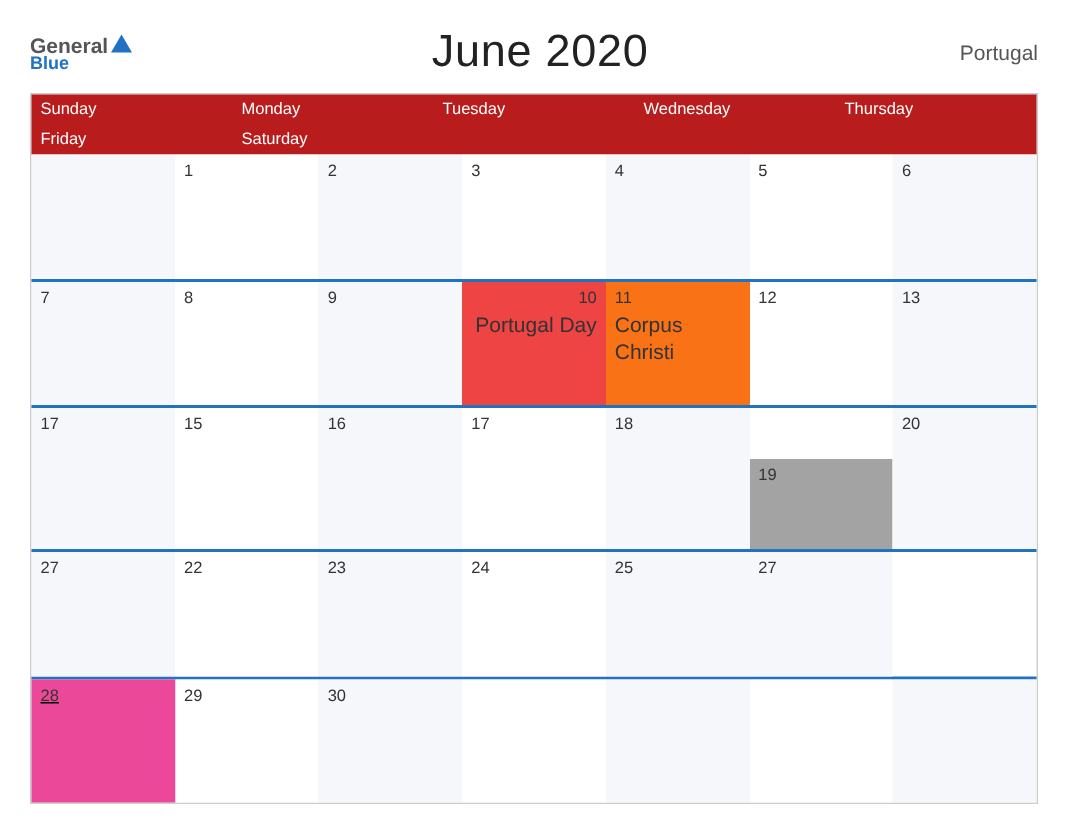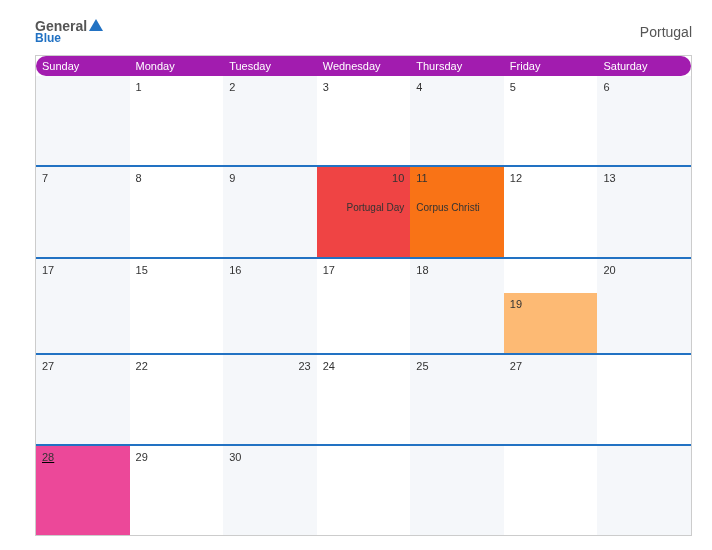--- a/index.html
+++ b/index.html
@@ -6,21 +6,21 @@
     body {
       width: 712px;
       height: 550px;
       background: #fff;
       font-family: Arial, sans-serif;
       overflow: hidden;
     }
     .page {
       width: 712px;
       height: 550px;
-      padding: 18px 20px 14px 35px;
+      padding: 18px 20px 14px 20px;
       display: flex;
       flex-direction: column;
     }
     
     .header {
       display: flex;
       align-items: center;
       justify-content: space-between;
       margin-bottom: 10px;
     }
@@ -62,23 +62,22 @@
     }
     
     .calendar {
       flex: 1;
       display: flex;
       flex-direction: column;
       border: 1px solid #ccc;
     }
     .day-headers {
       display: grid;
-      grid-template-columns: repeat(7, 1fr);
-      background: #a21caf;
-      border-radius: 10px;
+      grid-template-columns: repeat(5, 1fr);
+      background: #b91c1c;
     }
     .day-header {
       color: #fff;
       font-size: 11px;
       padding: 4px 6px;
       font-weight: normal;
     }
     .weeks {
       flex: 1;
       display: flex;
@@ -99,23 +98,23 @@
       position: relative;
       background: #fff;
       min-height: 60px;
     }
     .day-num {
       font-size: 11px;
       color: #333;
       display: block;
     }
     .day-event {
-      font-size: 10px;
+      font-size: 14px;
       color: #333;
-      margin-top: 17px;
+      margin-top: 2px;
       line-height: 1.3;
     }
     
     .day-cell:nth-child(odd) {
       background: #f5f7fa;
     }
     .day-cell:nth-child(even) {
       background: #fff;
     }
     
@@ -128,20 +127,21 @@
   <div class="header">
     <div class="logo">
       <div style="display:flex; flex-direction:column; align-items:flex-start;">
         <div style="display:flex; align-items:center;">
           <span class="logo-text-general">General</span>
           <div class="logo-triangle"></div>
         </div>
         <span class="logo-text-blue" style="margin-top:-3px;">Blue</span>
       </div>
     </div>
+    <div class="month-title">June 2020</div>
     <div class="country">Portugal</div>
   </div>
 
   <div class="calendar">
     <div class="day-headers">
 
     <div class="day-header">Sunday</div>
         <div class="day-header">Monday</div>
         <div class="day-header">Tuesday</div>
         <div class="day-header">Wednesday</div>
@@ -206,35 +206,35 @@
           </div>
           <div class="day-cell" style="background: rgb(245, 247, 250);">
             <span class="day-num">16</span>
           </div>
           <div class="day-cell" style="background: rgb(255, 255, 255);">
             <span class="day-num">17</span>
           </div>
           <div class="day-cell" style="background: rgb(245, 247, 250);">
             <span class="day-num">18</span>
           </div>
-          <div class="day-cell" style="background: #fdba74; margin-top: 34px;">
+          <div class="day-cell" style="background: #a3a3a3; margin-top: 34px;">
             <span class="day-num">19</span>
           </div>
           <div class="day-cell" style="background: rgb(245, 247, 250);">
             <span class="day-num">20</span>
           </div>
         </div>
         <div class="week-row">
           <div class="day-cell" style="background: rgb(245, 247, 250);">
             <span class="day-num">27</span>
           </div>
           <div class="day-cell" style="background: rgb(255, 255, 255);">
             <span class="day-num">22</span>
           </div>
-          <div class="day-cell" style="background: rgb(245, 247, 250); text-align: right;">
+          <div class="day-cell" style="background: rgb(245, 247, 250);">
             <span class="day-num">23</span>
           </div>
           <div class="day-cell" style="background: rgb(255, 255, 255);">
             <span class="day-num">24</span>
           </div>
           <div class="day-cell" style="background: rgb(245, 247, 250);">
             <span class="day-num">25</span>
           </div>
           <div class="day-cell" style="background: rgb(245, 247, 250);">
             <span class="day-num">27</span>

